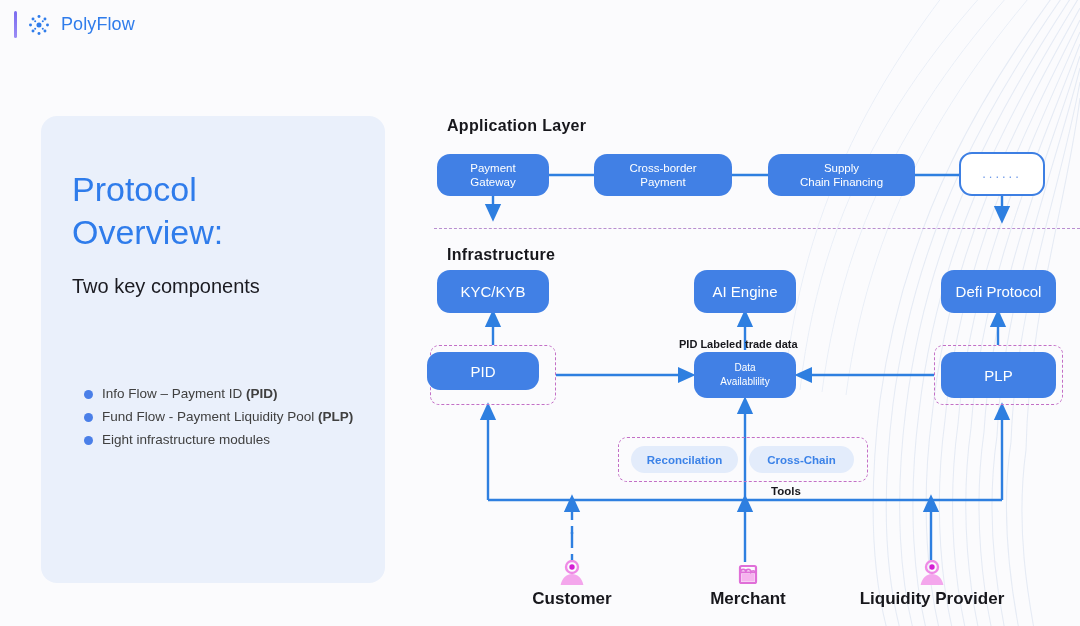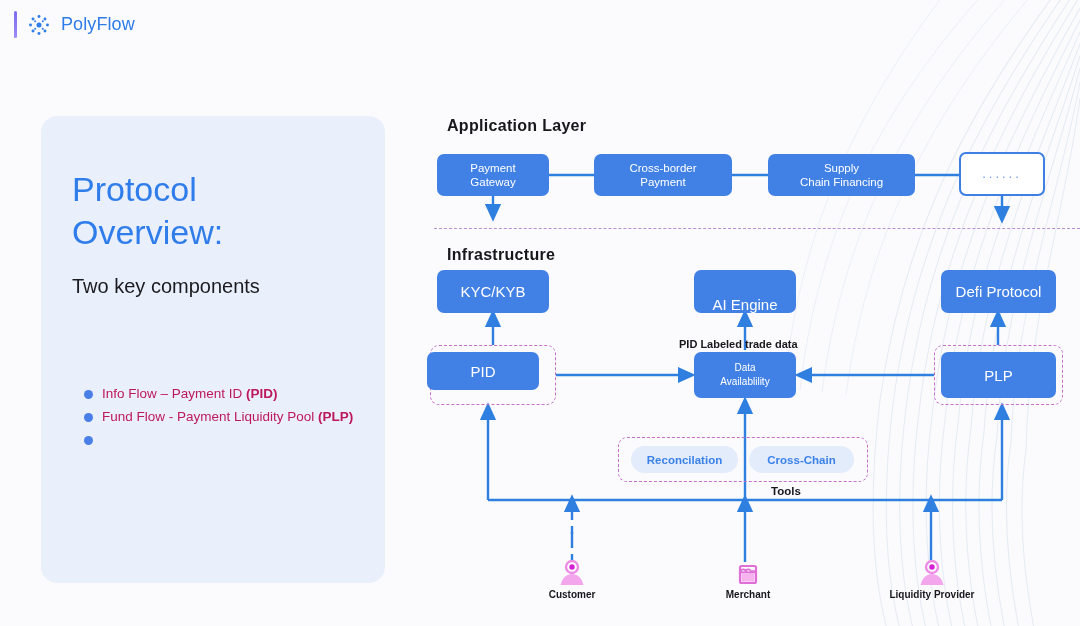--- a/index.html
+++ b/index.html
@@ -51,21 +51,21 @@
     position: absolute; left: 72px; top: 275px;
     font-size: 20px; color: #1b1b21; font-weight: 400; z-index: 3;
   }
   #bullet-list {
     position: absolute; left: 84px; top: 384px;
     width: 270px; z-index: 3;
     display: flex; flex-direction: column; gap: 3px;
   }
   .bullet-row {
     display: flex; align-items: flex-start; gap: 9px;
-    font-size: 13.5px; line-height: 20px; color: #be185d;
+    font-size: 13.5px; line-height: 20px; color: #404040;
   }
   .bullet-dot {
     width: 9px; height: 9px; border-radius: 50%;
     background: #4a7fe8; flex: 0 0 9px; margin-top: 6px;
   }
   .bullet-text b { font-weight: 700; }
 
   
   #diagram { position: absolute; inset: 0; z-index: 3; }
   #wires { position: absolute; inset: 0; width: 1080px; height: 626px; pointer-events: none; }
@@ -76,42 +76,42 @@
   }
   #label-application { left: 447px; top: 117px; }
   #label-infrastructure { left: 447px; top: 246px; }
 
   .node {
     position: absolute;
     display: flex; align-items: center; justify-content: center;
     text-align: center;
     background: #4180e5;
     color: #fff;
-    border-radius: 7px;
+    border-radius: 13px;
     line-height: 14px;
     font-size: 11.5px;
   }
   .node.big { font-size: 15px; line-height: 17px; }
   .node.ghost {
     background: #fff;
     border: 2px solid #3d7fe3;
     color: #6f9ae8;
     letter-spacing: 3px;
     font-size: 13px;
   }
 
   
   #n-payment-gateway   { left: 437px; top: 154px; width: 112px; height: 42px; }
   #n-crossborder-pay   { left: 594px; top: 154px; width: 138px; height: 42px; }
   #n-supply-chain      { left: 768px; top: 154px; width: 147px; height: 42px; }
   #n-more              { left: 959px; top: 152px; width: 86px; height: 44px; }
 
   
   #n-kyc     { left: 437px; top: 270px; width: 112px; height: 43px; }
-  #n-ai      { left: 694px; top: 270px; width: 102px; height: 43px; align-items: flex-end; }
+  #n-ai      { left: 694px; top: 270px; width: 102px; height: 43px; }
   #n-defi    { left: 941px; top: 270px; width: 115px; height: 43px; }
 
   
   #n-pid     { left: 427px; top: 352px; width: 112px; height: 38px; }
   #n-da      { left: 694px; top: 352px; width: 102px; height: 46px; font-size: 10px; }
   #n-plp     { left: 941px; top: 352px; width: 115px; height: 46px; }
 
   .dash-group {
     position: absolute;
     border: 1.6px dashed #c36fc6;
@@ -146,21 +146,21 @@
     position: absolute; left: 679px; top: 338px;
     font-size: 11px; font-weight: 700; color: #17171c; white-space: nowrap;
   }
 
   
   .actor {
     position: absolute;
     display: flex; flex-direction: column; align-items: center; gap: 3px;
   }
   .actor .caption {
-    font-size: 10px; font-weight: 700; color: #17171c; white-space: nowrap;
+    font-size: 17px; font-weight: 700; color: #17171c; white-space: nowrap;
   }
   #actor-customer { left: 528px; top: 560px; width: 88px; }
   #actor-merchant { left: 704px; top: 560px; width: 88px; text-align: center; }
   #actor-lp       { left: 873px; top: 560px; width: 118px; }
 </style>
 </head>
 <body>
 
 <svg id="bg-swirl" viewBox="0 0 1080 626" preserveAspectRatio="none">
   <g fill="none" stroke="#dfe6f2" stroke-width="1.1" opacity="0.75">
@@ -214,20 +214,21 @@
   <div class="bullet-row">
     <span class="bullet-dot"></span>
     <span class="bullet-text"><span>Info Flow – Payment ID </span><b>(PID)</b></span>
   </div>
   <div class="bullet-row">
     <span class="bullet-dot"></span>
     <span class="bullet-text"><span>Fund Flow - Payment Liquidity Pool </span><b>(PLP)</b></span>
   </div>
   <div class="bullet-row">
     <span class="bullet-dot"></span>
+    <span class="bullet-text"><span>Eight infrastructure modules</span><b></b></span>
   </div>
 </div>
 
 <div id="diagram">
 
   <svg id="wires" viewBox="0 0 1080 626">
     <defs>
       <marker id="ah" markerWidth="8" markerHeight="8" refX="4.2" refY="4" orient="auto">
         <path d="M0,0.6 L7.4,4 L0,7.4 z" fill="#2e7fe0"></path>
       </marker>

